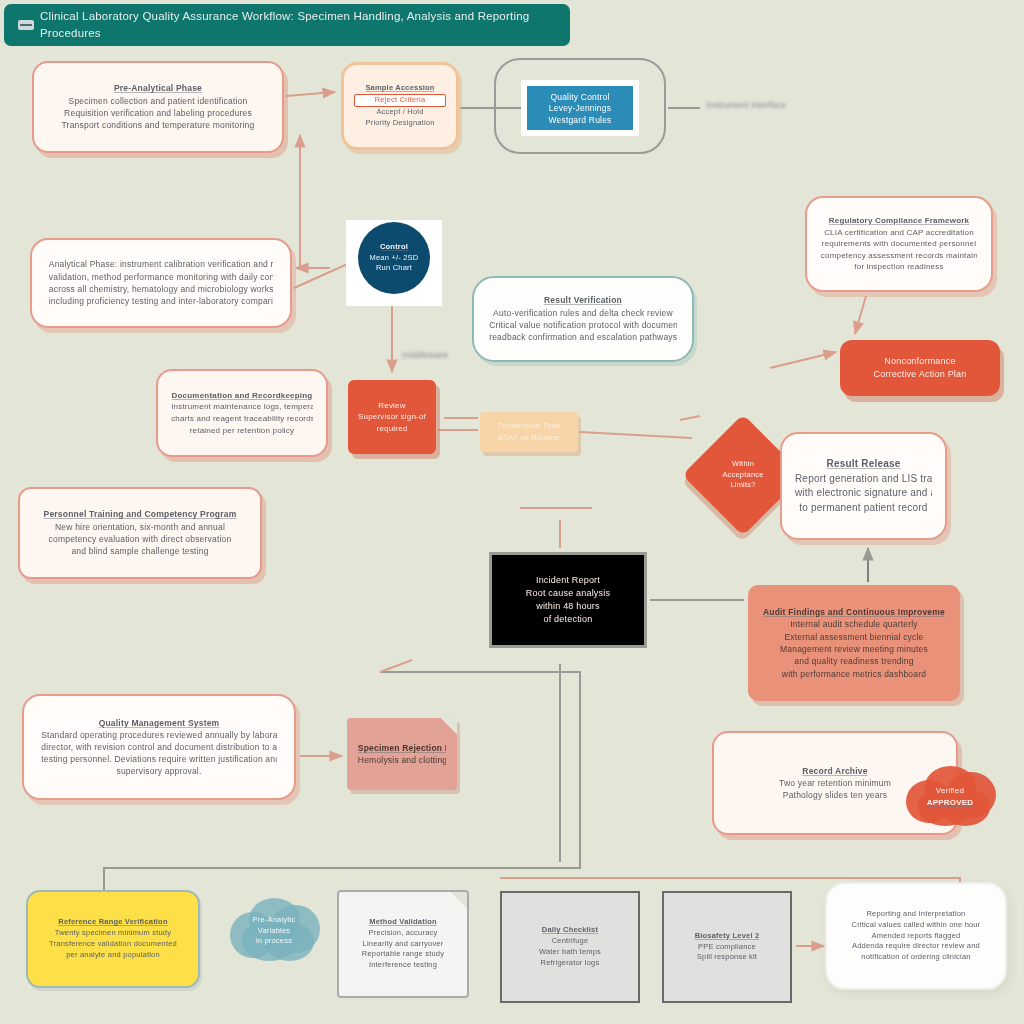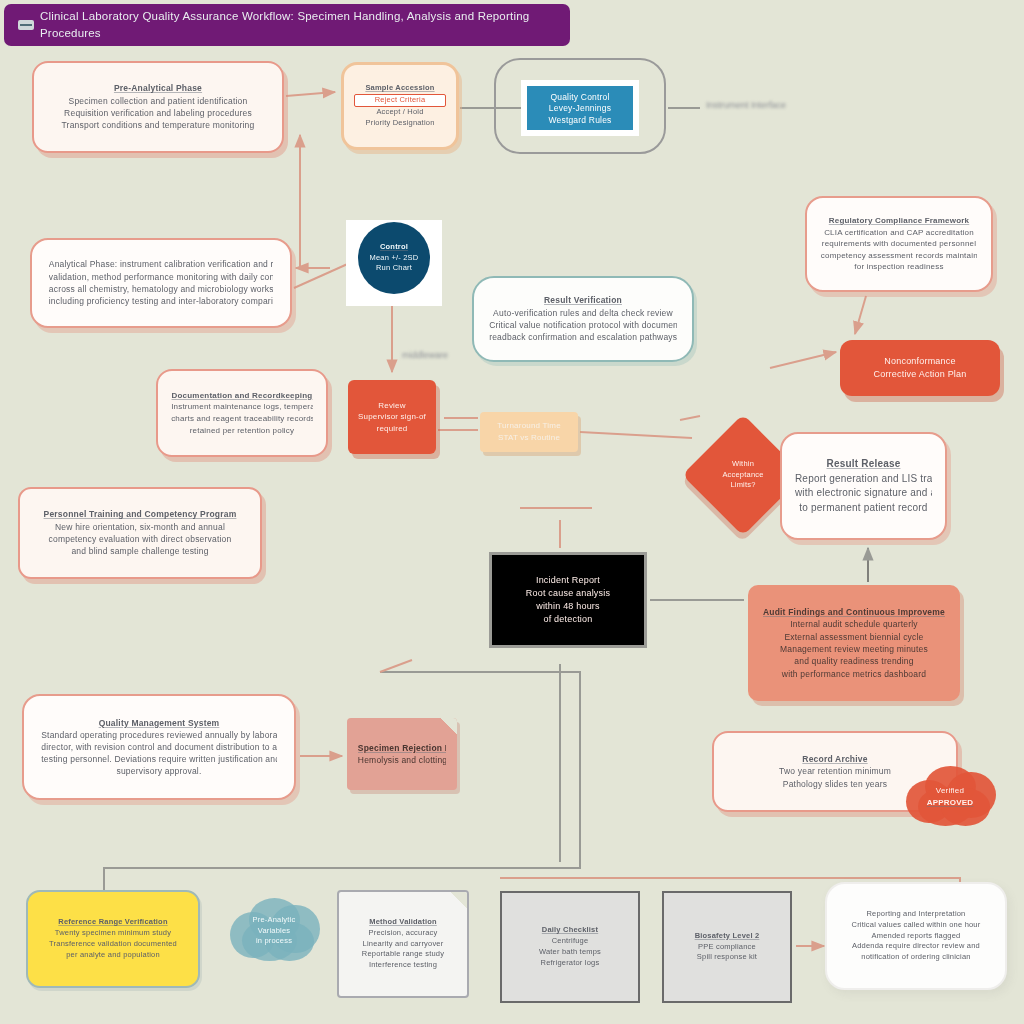--- a/index.html
+++ b/index.html
@@ -63,21 +63,21 @@
   .diamond .ln{color:#fff1ec;}
 
   
   .cloud{position:absolute;display:flex;flex-direction:column;align-items:center;
       justify-content:center;text-align:center;}
   .cloud .cb{position:absolute;border-radius:50%;}
   .cloud .ctext{position:relative;z-index:5;}
 
   
   #banner{position:absolute;left:4px;top:4px;width:566px;height:42px;
-      background:#701a75;border-radius:7px;display:flex;align-items:center;
+      background:#0f766e;border-radius:7px;display:flex;align-items:center;
       padding:0 14px;box-sizing:border-box;gap:6px;}
   #banner .ln{color:#e9eef0;filter:blur(.6px);font-size:11.5px;width:auto;}
   #banner .bicon{width:16px;height:14px;flex:0 0 auto;position:relative;}
   #banner .bicon:before{content:"";position:absolute;inset:2px 0 2px 0;
       background:#cfd8da;border-radius:2px;}
   #banner .bicon:after{content:"";position:absolute;left:2px;top:6px;right:2px;height:2px;
       background:#4f6d78;}
 
   .ghost{position:absolute;filter:blur(1.6px);color:#8d9096;font-size:9px;text-align:center;}
 </style>
@@ -248,21 +248,21 @@
         <span class="ln">Standard operating procedures reviewed annually by laboratory</span>
         <span class="ln">director, with revision control and document distribution to all</span>
         <span class="ln">testing personnel. Deviations require written justification and</span>
         <span class="ln">supervisory approval.</span>
       </div>
       <div class="node sk-salmon-doc" style="left: 347px; top: 718px; width: 110px; height: 72px; font-size: 8.5px; padding: 5px 7px;">
         <div style="position: absolute; right: 0px; top: 0px; width: 16px; height: 16px; background: linear-gradient(225deg, rgb(227, 229, 214) 50%, transparent 50%);"></div>
         <span class="ln ttl">Specimen Rejection Log</span>
         <span class="ln">Hemolysis and clotting</span>
       </div>
-      <div class="node sk-cream-coral" style="left: 712px; top: 731px; width: 246px; height: 81px; font-size: 8.5px; padding: 5px 7px;">
+      <div class="node sk-cream-coral" style="left: 712px; top: 731px; width: 246px; height: 104px; font-size: 8.5px; padding: 5px 7px;">
         <span class="ln ttl">Record Archive</span>
         <span class="ln">Two year retention minimum</span>
         <span class="ln">Pathology slides ten years</span>
       </div>
       <div class="cloud" style="left: 906px; top: 766px; width: 88px; height: 62px; font-size: 8px;">
         <div class="cb" style="left: 0px; top: 14px; width: 45.76px; height: 43.4px; background: rgb(226, 86, 58); opacity: 0.92;"></div>
         <div class="cb" style="left: 19.36px; top: 0px; width: 51.04px; height: 40.92px; background: rgb(226, 86, 58); opacity: 0.92;"></div>
         <div class="cb" style="left: 40.48px; top: 6.2px; width: 49.28px; height: 45.88px; background: rgb(226, 86, 58); opacity: 0.92;"></div>
         <div class="cb" style="left: 12.32px; top: 21.08px; width: 54.56px; height: 38.44px; background: rgb(226, 86, 58); opacity: 0.92;"></div>
         <div class="cb" style="left: 35.2px; top: 22.32px; width: 49.28px; height: 37.2px; background: rgb(226, 86, 58); opacity: 0.92;"></div>

